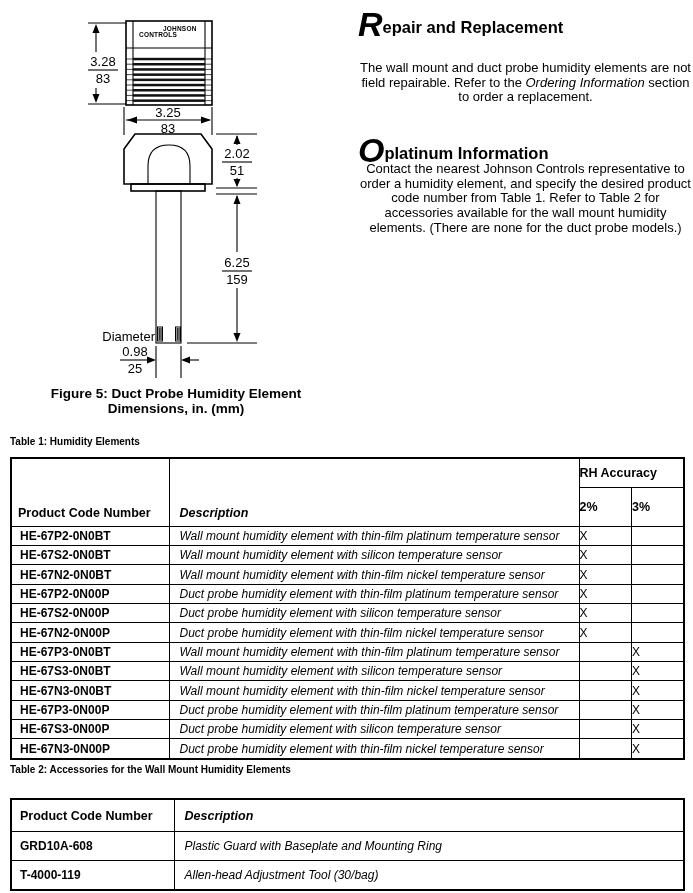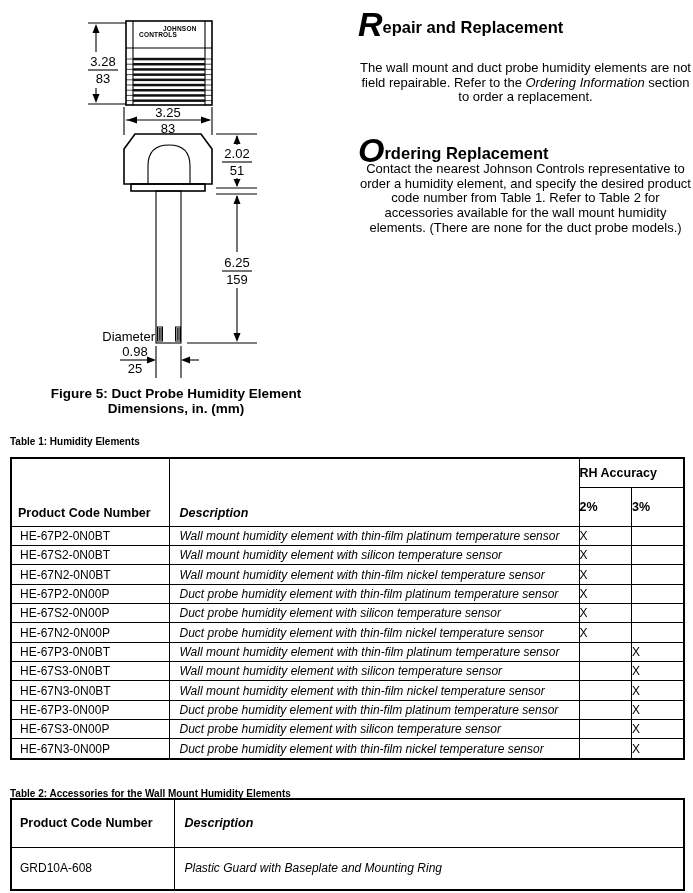--- a/index.html
+++ b/index.html
@@ -29,21 +29,21 @@
 
   
   .tbl-title { position: absolute; left: 10px; font-size: 10px; font-weight: bold; }
   table { border-collapse: collapse; table-layout: fixed; background: #fff; }
   table, td, th { border: 1px solid #000; }
   #table1, #table2 { border: 2px solid #000; position: absolute; left: 10px; }
   #table1 { top: 457px; width: 675px; height: 303px; }
   #table2 { top: 798px; width: 675px; height: 93px; }
   td { font-size: 12px; padding: 0 6px; overflow: hidden; white-space: nowrap; }
   .hdr { font-weight: bold; font-size: 12.5px; }
-  .code { font-weight: normal; padding-left: 8px; margin-top: 20px; }
+  .code { font-weight: bold; padding-left: 8px; margin-top: 20px; }
   .desc { padding-left: 10px; font-style: italic; }
   .acc { text-align: left; padding: 0; }
   #table1 .c-code { width: 158px; }
   #table1 .c-desc { width: 410px; }
   #table1 .c-a2 { width: 53px; }
   #table1 .c-a3 { width: 52px; }
   #table1 .grp-row { height: 23px; }
   #table1 .lbl-row { height: 30px; }
   #table1 .span-cell { vertical-align: bottom; padding-bottom: 6px; }
   #table2 .c-code { width: 163px; }
@@ -184,21 +184,21 @@
   </g>
 </svg>
 
 <div class="section-heading" style="top:10px">
   <span class="dropcap">R</span><span class="heading-rest">epair and Replacement</span>
 </div>
 
 <p class="body-para" style="top:61px"><span>The wall mount and duct probe humidity elements are not field repairable. Refer to the </span><span class="it">Ordering Information</span><span> section to order a replacement.</span></p>
 
 <div class="section-heading" style="top:136px">
-  <span class="dropcap">O</span><span class="heading-rest">rdering Replacement</span>
+  <span class="dropcap">O</span><span class="heading-rest">platinum Information</span>
 </div>
 
 <p class="body-para" style="top:162px">Contact the nearest Johnson Controls representative to order a humidity element, and specify the desired product code number from Table 1. Refer to Table 2 for accessories available for the wall mount humidity elements. (There are none for the duct probe models.)</p>
 
 <div class="tbl-title" style="top:436px">Table 1: Humidity Elements</div>
 
 <table id="table1">
   <tbody>
     <tr class="grp-row">
       <td class="hdr span-cell c-code" rowspan="2">Product Code Number</td>
@@ -279,28 +279,32 @@
       </tr>
       <tr>
         <td class="code">HE-67N3-0N00P</td>
         <td class="desc">Duct probe humidity element with thin-film nickel temperature sensor</td>
         <td class="acc"></td>
         <td class="acc">X</td>
       </tr>
     </tbody>
 </table>
 
-<div class="tbl-title" style="top:788px">Table 2: Accessories for the Wall Mount Humidity Elements</div>
+<div class="tbl-title" style="top:764px">Table 2: Accessories for the Wall Mount Humidity Elements</div>
 
 <table id="table2">
   <tbody>
     <tr class="hdr-row">
       <td class="hdr c-code" style="padding-left:8px">Product Code Number</td>
       <td class="hdr desc">Description</td>
     </tr>
   </tbody>
   <tbody>
       <tr>
         <td class="code">GRD10A-608</td>
         <td class="desc">Plastic Guard with Baseplate and Mounting Ring</td>
       </tr>
+      <tr>
+        <td class="code">T-4000-119</td>
+        <td class="desc">Allen-head Adjustment Tool (30/bag)</td>
+      </tr>
     </tbody>
 </table>
 
 </body></html>

